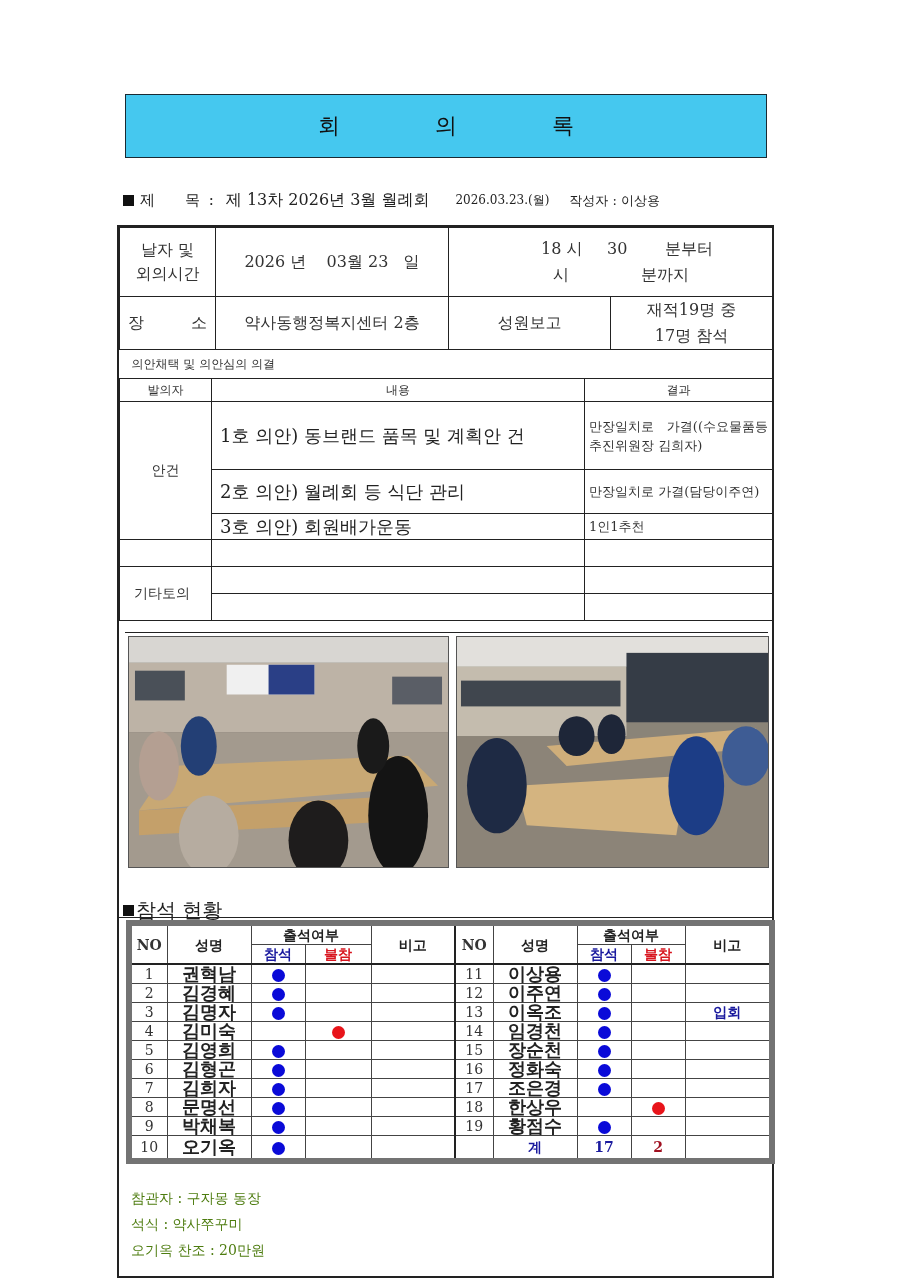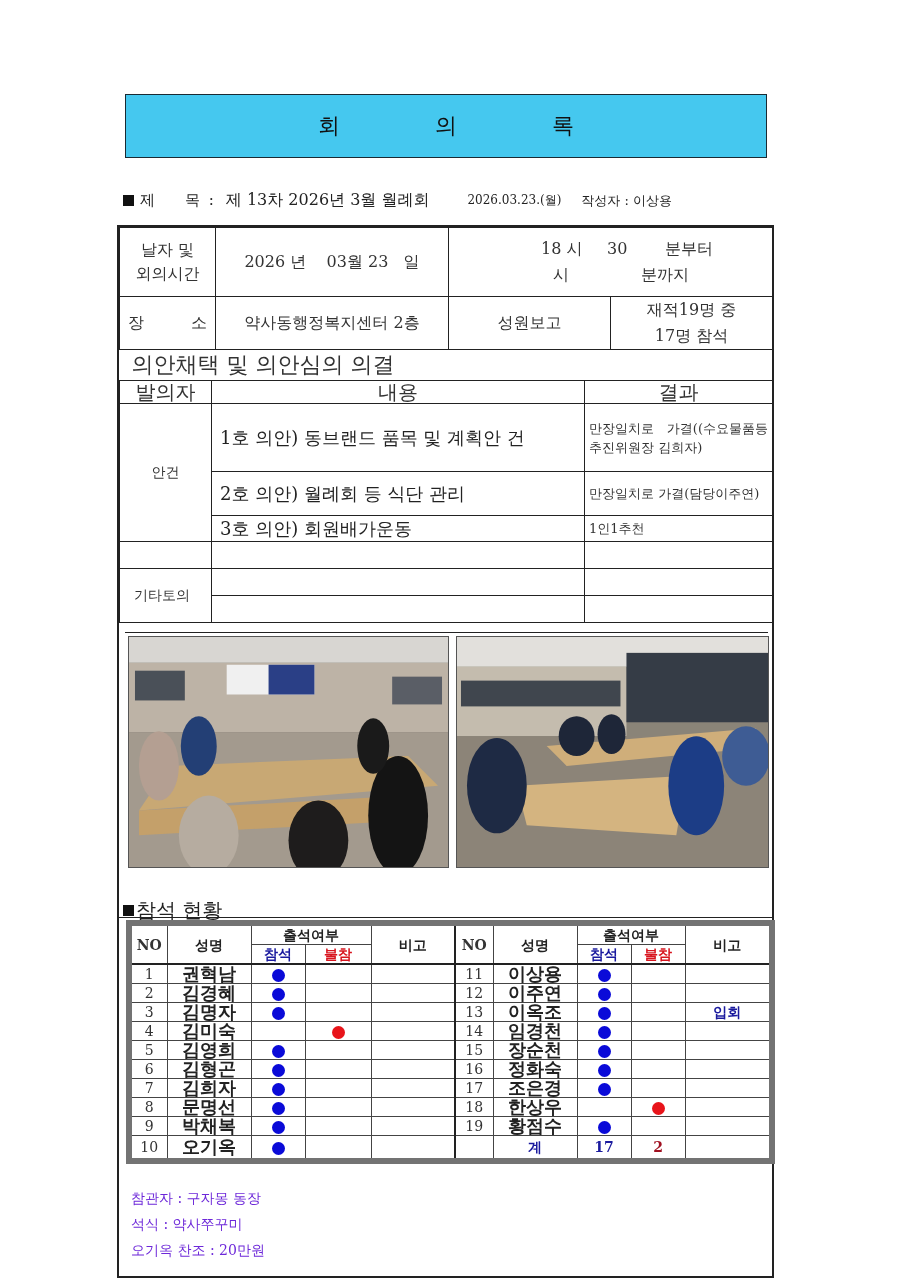--- a/index.html
+++ b/index.html
@@ -7,41 +7,41 @@
          font-family:"DejaVu Serif","Liberation Serif",serif; color:#222; }
   .title-box { position:absolute; left:125px; top:94px; width:642px; height:64px;
                background:#45c8ef; border:1px solid #1a2a33; box-sizing:border-box;
                display:flex; align-items:center; justify-content:center; }
   .title-box span { font-size:22px; letter-spacing:44px; padding-left:44px; color:#111; }
   .subject { position:absolute; left:123px; top:190px; width:640px; font-size:15px;
              display:flex; align-items:center; white-space:nowrap; }
   .subject .sq { display:inline-block; width:11px; height:11px; background:#111; margin-right:6px; }
   .subject .lbl { letter-spacing:2px; margin-right:10px; }
   .subject .lbl .gap { display:inline-block; width:28px; }
-  .subject .val { margin-right:38px; font-size:16px; }
+  .subject .val { margin-right:26px; font-size:16px; }
   .subject .date { font-size:12px; margin-right:20px; }
   .subject .author { font-size:13px; }
 
   .frame { position:absolute; left:117px; top:225px; width:657px; height:1053px;
            border:2px solid #222; box-sizing:border-box; }
 
   table { border-collapse:collapse; }
   .info { position:absolute; left:0; top:0; width:653px; table-layout:fixed; }
   .info td { border:1px solid #222; font-size:16px; text-align:center; padding:0; color:#333; }
   .row-date td { height:68px; }
   .row-place td { height:52px; }
   .cell-label { line-height:24px; }
   .time-cell { text-align:left !important; }
   .time-line { display:flex; font-size:16px; line-height:26px; }
   .place-label { display:flex; justify-content:space-between; padding:0 8px !important; }
 
   .agenda { position:absolute; left:0; top:122px; width:653px; table-layout:fixed; }
   .agenda td { border:1px solid #222; font-size:16px; padding:0; color:#333; }
-  .agenda .heading { text-align:left; padding-left:12px; font-size:22px; height:28px; border-left:none; border-right:none; }
-  .agenda .hdr td { text-align:center; height:22px; font-size:20px; line-height:20px; }
+  .agenda .heading { text-align:left; padding-left:12px; font-size:12px; height:28px; border-left:none; border-right:none; }
+  .agenda .hdr td { text-align:center; height:22px; font-size:12px; line-height:20px; }
   .agenda .item { font-size:18px; padding-left:8px; color:#222; }
   .agenda .result { font-size:13px; line-height:19px; padding:0 4px; text-align:justify; text-align-last:left; }
   .agenda .proposer { text-align:center; font-size:14px; }
   .agenda .other { text-align:left; padding-left:14px; font-size:14px; }
 
   .photos { position:absolute; left:6px; top:405px; width:643px; height:235px; border-top:1px solid #222; }
   .photo { position:absolute; top:3px; height:232px; box-sizing:border-box; border:1px solid #555; overflow:hidden; }
   .photo.left { left:3px; width:321px; }
   .photo.right { left:331px; width:313px; }
   .photo svg { display:block; width:100%; height:100%; }
@@ -63,21 +63,21 @@
   .att .mid { border-right:2px solid #222; }
   .dot { display:inline-block; width:13px; height:13px; border-radius:50%; vertical-align:middle; }
   .dot.p { background:#0a0ad8; }
   .dot.a { background:#e8141a; }
   .att .note { color:#1a1a9e; font-weight:bold; font-family:"DejaVu Sans",sans-serif;border-radius:8px; }
   .att .total td { height:22px; }
   .att .tot-label { color:#1a1a9e; font-weight:bold; font-family:"DejaVu Sans",sans-serif; }
   .att .tot-p { color:#1a1a9e; font-weight:bold; }
   .att .tot-a { color:#a01020; font-weight:bold; }
 
-  .notes { position:absolute; left:12px; top:958px; font-size:14px; line-height:26px; color:#6d28d9; }
+  .notes { position:absolute; left:12px; top:958px; font-size:14px; line-height:26px; color:#4d7c0f; }
 </style>
 </head>
 <body>
 
 <div class="title-box">
   <span>회 의 록</span>
 </div>
 
 <div class="subject">
   <span class="sq"></span>

